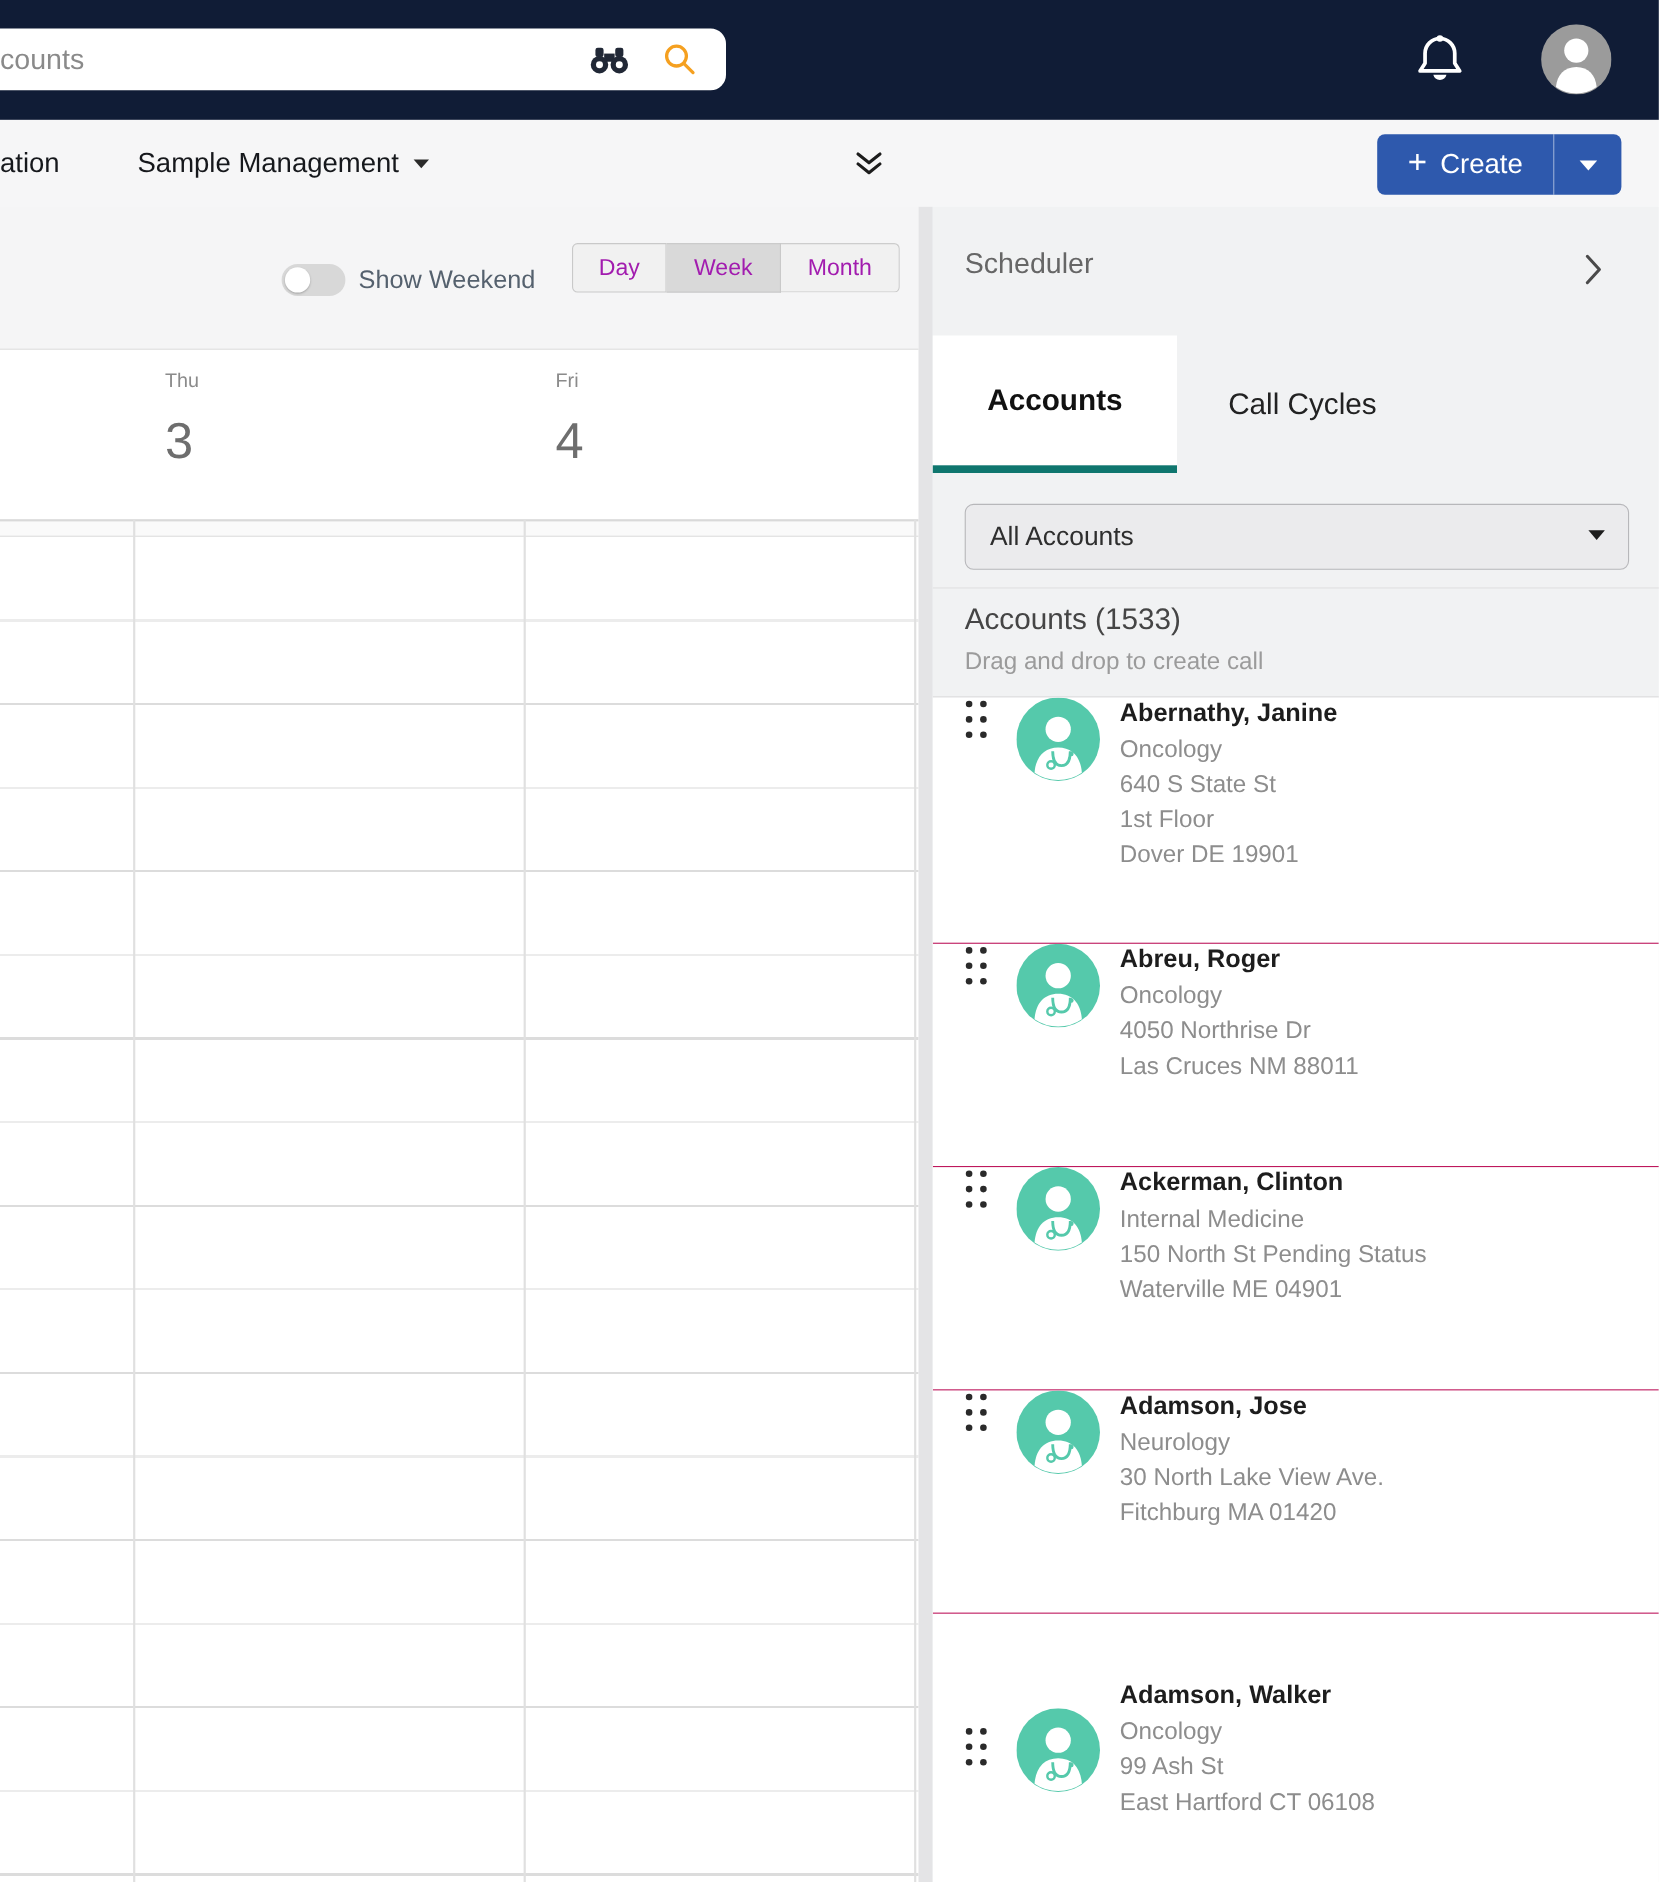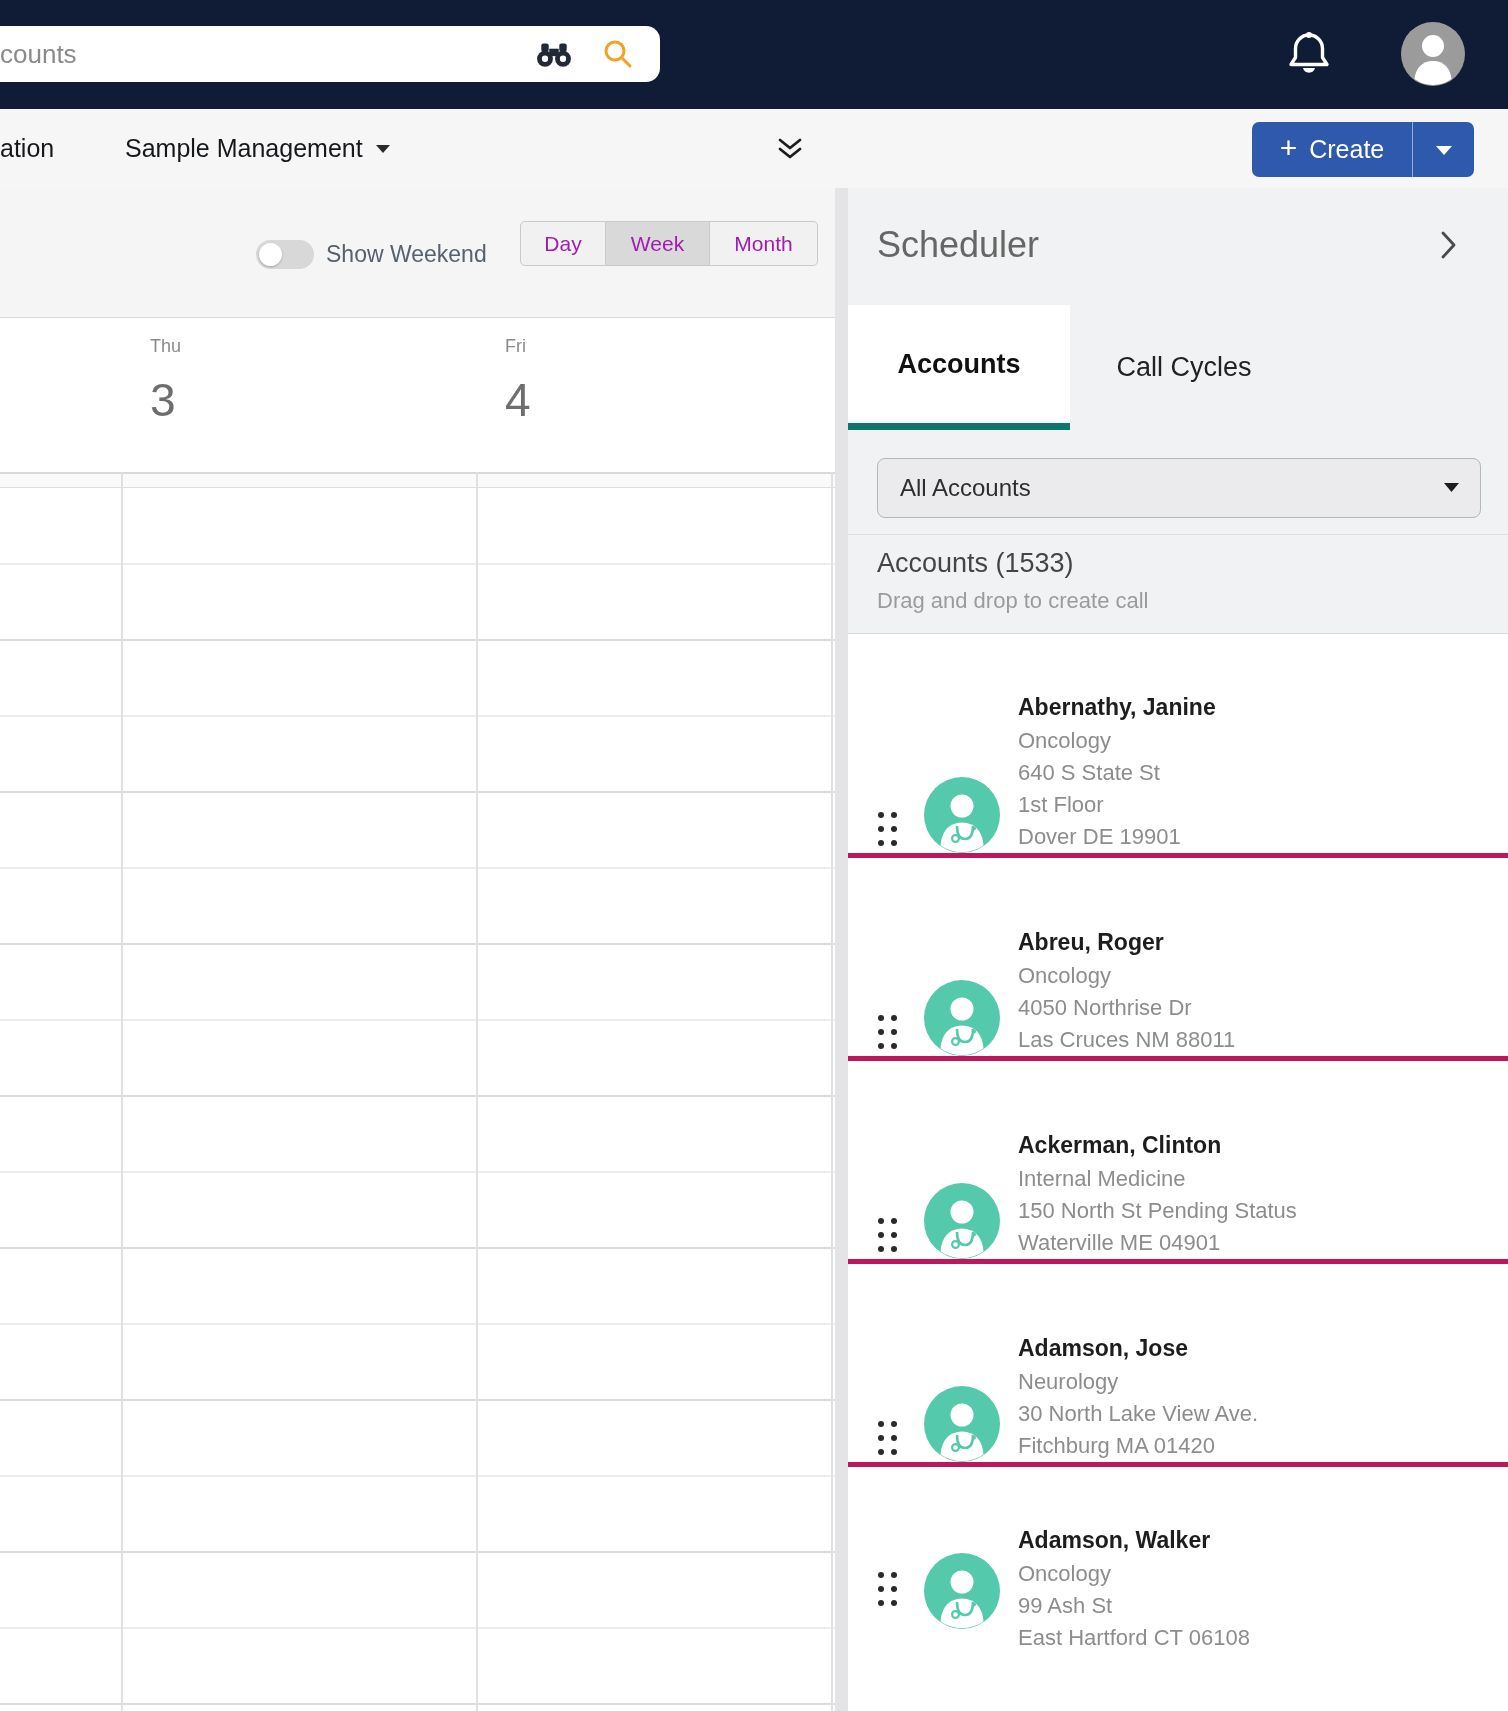--- a/index.html
+++ b/index.html
@@ -52,34 +52,34 @@
       transparent 0px, transparent 72px,
       #ececec 72px, #ececec 74px,
       transparent 74px, transparent 148px,
       #dcdcdc 148px, #dcdcdc 150px,
       transparent 150px, transparent 152px);}
   .vline{position:absolute;top:154px;bottom:0;width:2px;background:#e0e0e0;}
   .vl-1{left:121px;}.vl-2{left:476px;}.vl-3{left:831px;}
   
   .gutter{position:absolute;left:835px;top:188px;width:13px;height:1523px;background:#e4e4e6;}
   .panel{position:absolute;left:848px;top:188px;width:660px;height:1523px;background:#f1f2f3;}
-  .panel-title{position:absolute;left:29px;top:36px;font-size:36px;color:#666;}
+  .panel-title{position:absolute;left:29px;top:36px;font-size:26px;color:#666;}
   .panel-collapse{position:absolute;left:592px;top:42px;}
   .ptabs{position:absolute;left:0;top:117px;width:660px;height:125px;display:flex;}
   .ptab{display:flex;align-items:center;justify-content:center;font-size:27px;box-sizing:border-box;cursor:pointer;}
   .ptab-active{width:222px;background:#ffffff;border-bottom:7px solid #0f766e;font-weight:700;color:#111;}
   .ptab-idle{width:228px;color:#222;}
   .dropdown{position:absolute;left:29px;top:270px;width:604px;height:60px;background:#ebebed;border:1px solid #b7b7ba;border-radius:8px;box-sizing:border-box;display:flex;align-items:center;cursor:pointer;}
   .dropdown-text{margin-left:22px;font-size:24px;color:#2e2e2e;flex:1;}
   .dropdown-caret{margin-right:20px;}
   .sect-divider{position:absolute;left:0;top:346px;width:660px;height:1px;background:#dfdfe1;}
   .sect-title{position:absolute;left:29px;top:360px;font-size:27px;color:#454545;}
   .sect-hint{position:absolute;left:29px;top:400px;font-size:22px;color:#9b9b9b;}
   .acct-list{position:absolute;left:0;top:445px;width:660px;bottom:0;background:#ffffff;border-top:1px solid #d7d7d9;box-sizing:border-box;overflow:hidden;}
-  .acct-card{display:flex;align-items:flex-end;padding-left:28px;box-sizing:border-box;border-bottom:5px solid #be185d;}
+  .acct-card{display:flex;align-items:flex-start;padding-left:28px;box-sizing:border-box;border-bottom:1px solid #be185d;}
   .acct-card:last-child{border-bottom:none;}
   .c1{height:224px;}.c2,.c3,.c4{height:203px;}.c5{height:247px;align-items:center;}
   .drag-handle{margin-right:25px;flex:none;cursor:grab;}
   .doc-avatar{width:76px;height:76px;flex:none;}
   .acct-text{margin-left:18px;}
   .acct-name{font-size:23px;font-weight:700;color:#1d1d1d;margin-bottom:4px;}
   .acct-line{font-size:22px;color:#8d8d8d;line-height:32px;}
 </style>
 </head>
 <body>

